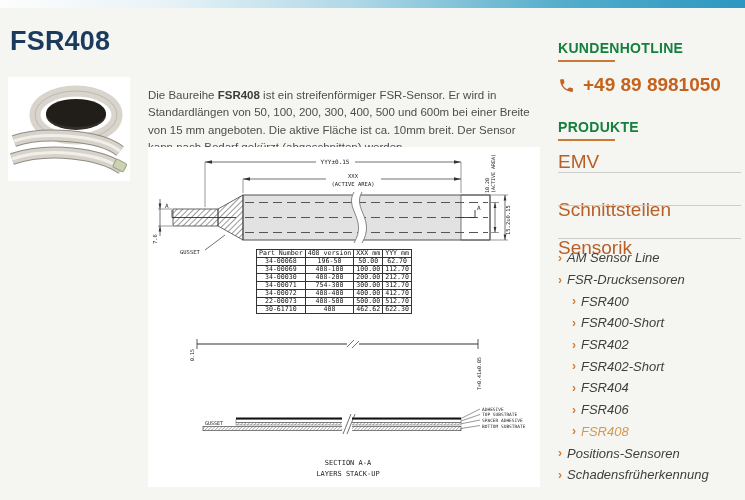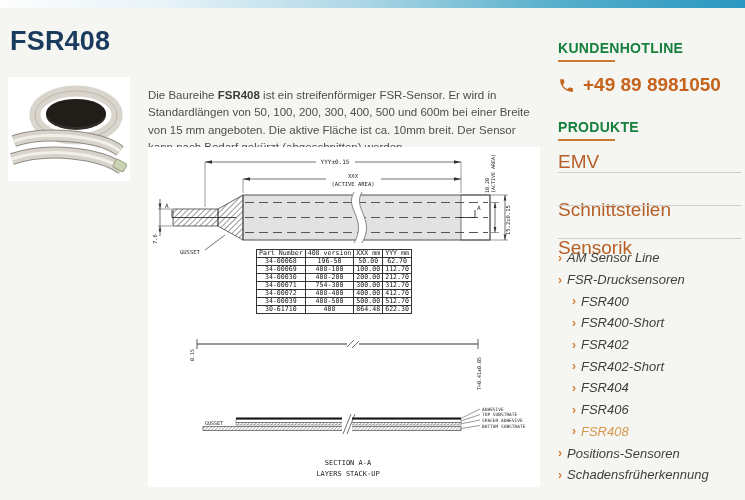--- a/index.html
+++ b/index.html
@@ -210,29 +210,29 @@
             <td>300.00</td>
             <td>312.70</td>
           </tr>
           <tr>
             <td>34-00072</td>
             <td>408-400</td>
             <td>400.00</td>
             <td>412.70</td>
           </tr>
           <tr>
-            <td>34-00039</td>
+            <td>22-00073</td>
             <td>408-500</td>
             <td>500.00</td>
             <td>512.70</td>
           </tr>
           <tr>
             <td>30-61710</td>
             <td>408</td>
-            <td>864.48</td>
+            <td>462.62</td>
             <td>622.30</td>
           </tr>
         </tbody>
     </table>
   </div>
 
   <div class="sidebar">
     <div class="side-heading" style="top:40px">KUNDENHOTLINE</div>
     <div class="side-underline" style="top:60px"></div>
 

